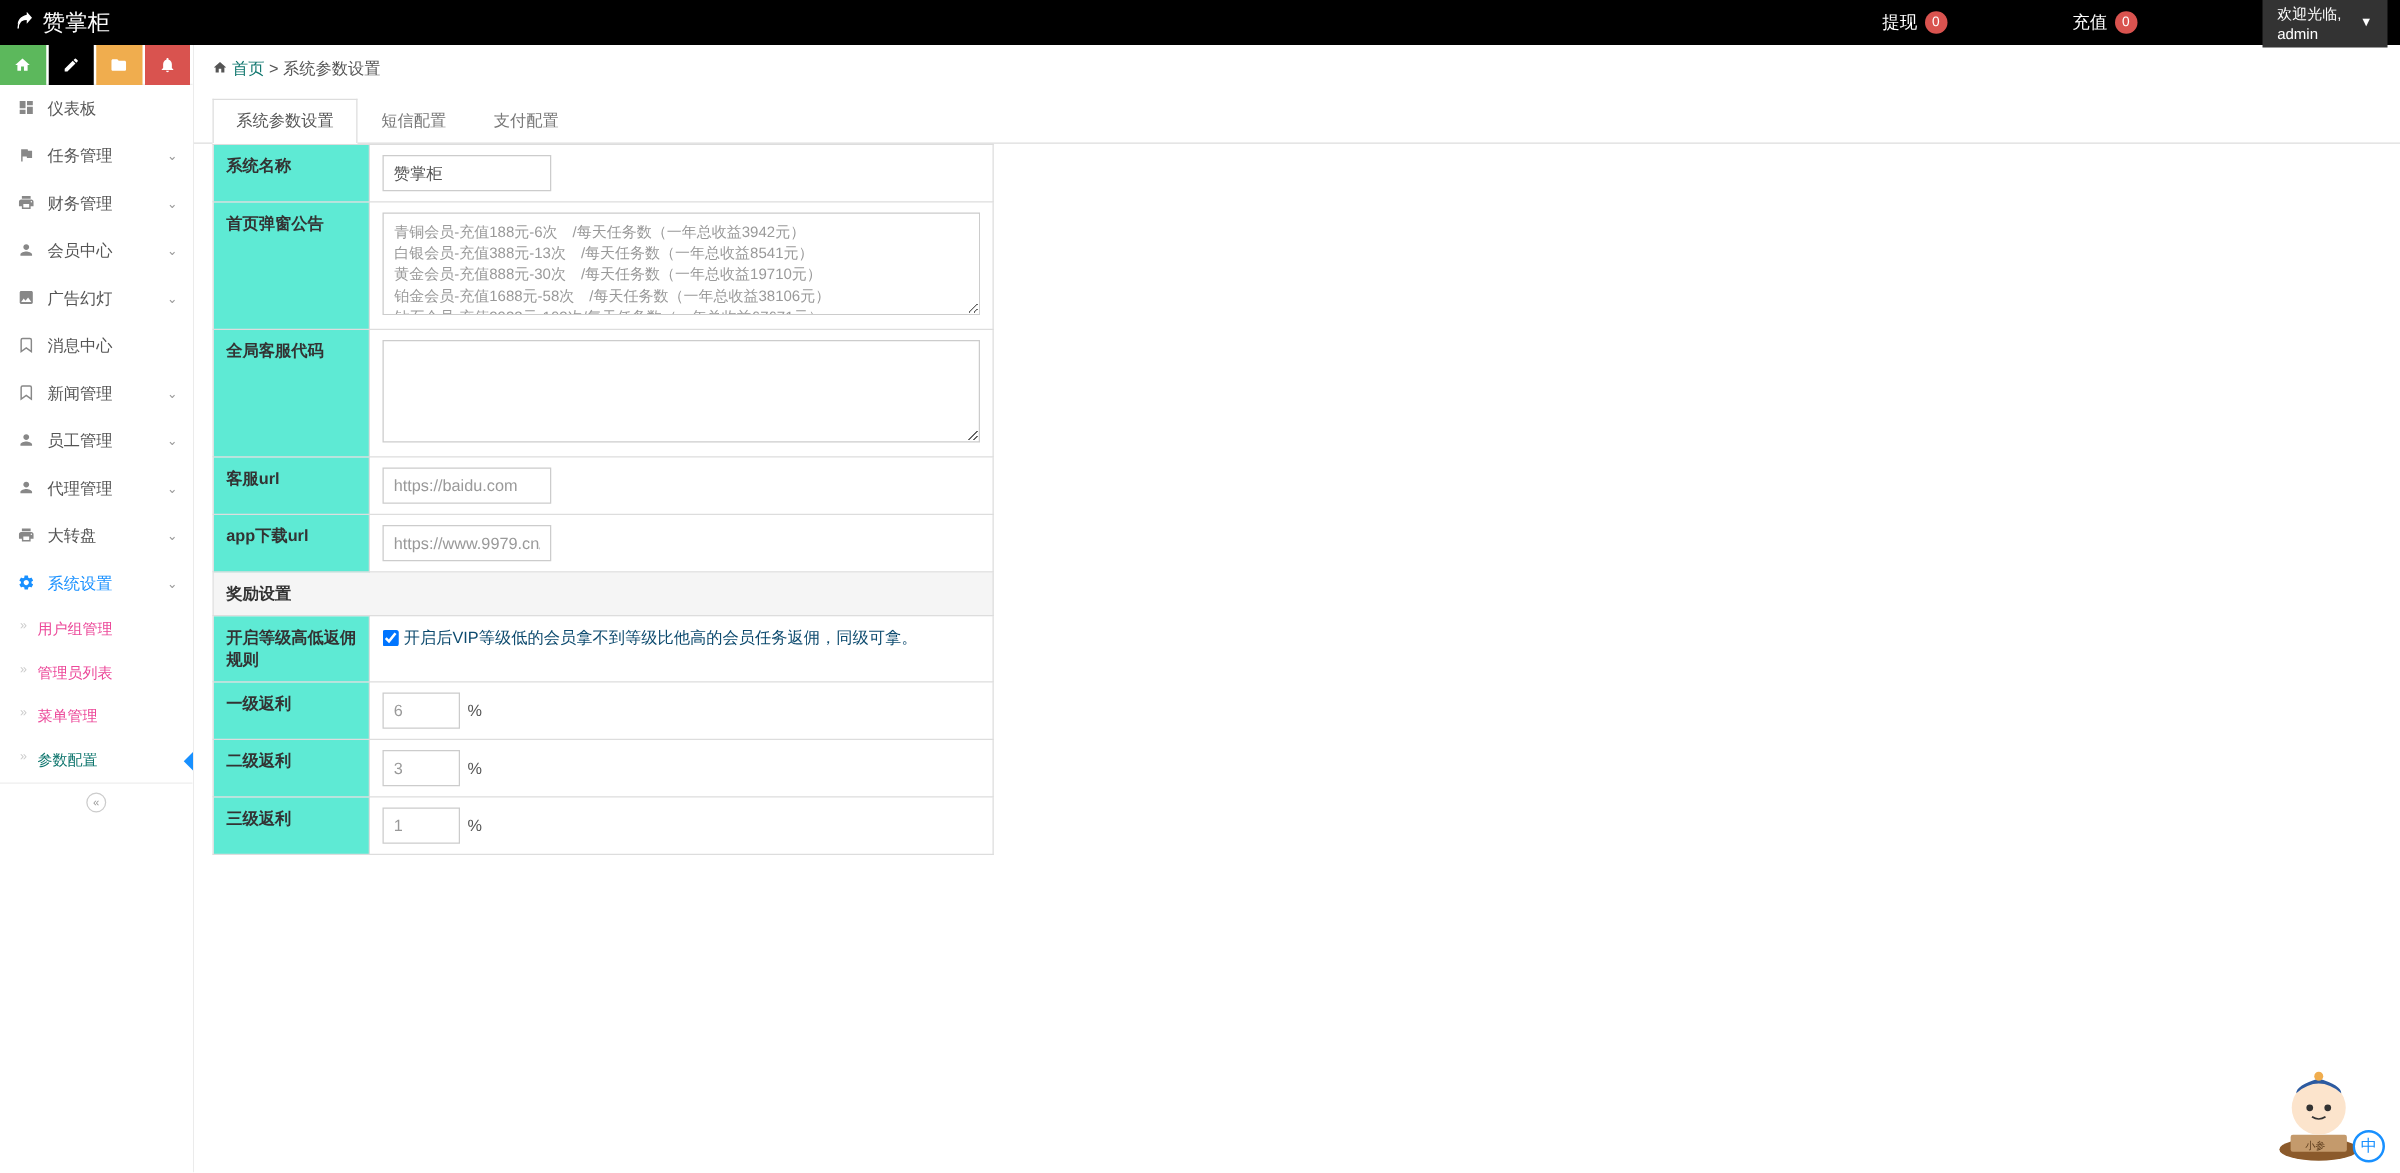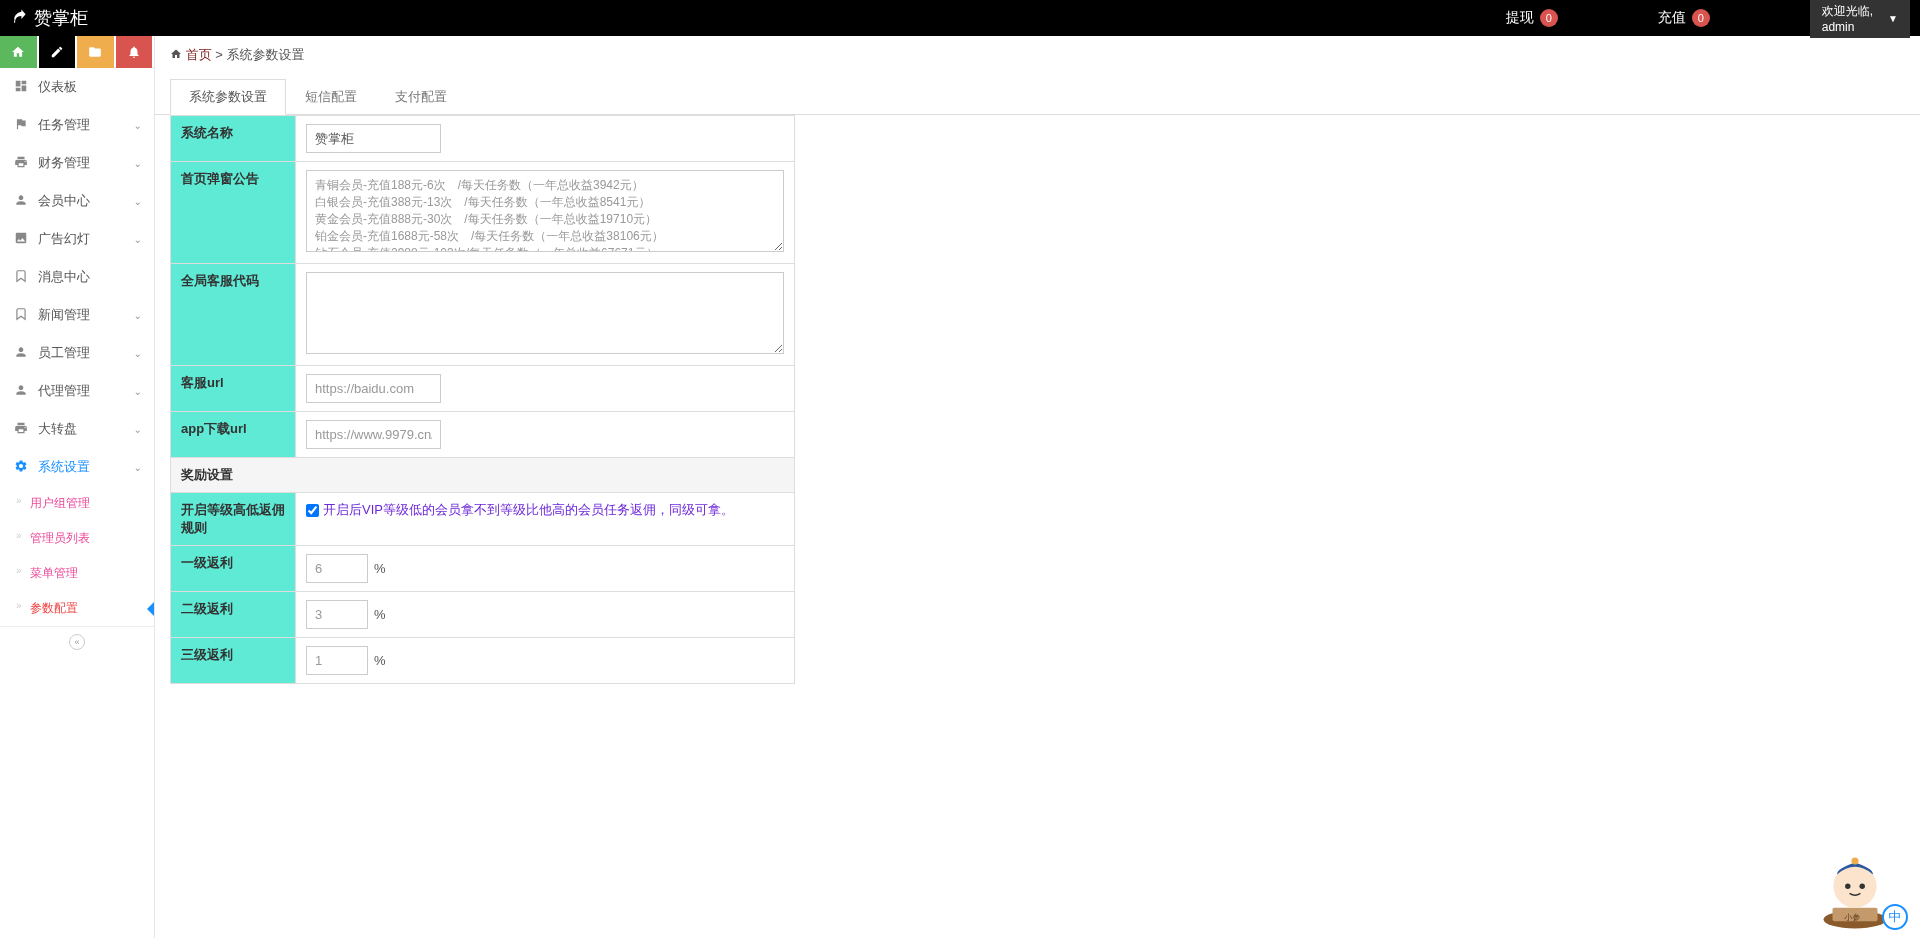--- a/index.html
+++ b/index.html
@@ -31,28 +31,28 @@
     
     .nav-item { display: flex; align-items: center; padding: 10px 12px; cursor: pointer; color: #555; border-bottom: 0px solid #f5f5f5; }
     .nav-icon { width: 18px; text-align: center; margin-right: 8px; font-size: 13px; color: #888; }
     .nav-label { flex: 1; }
     .nav-chevron { font-size: 10px; color: #999; }
     .nav-item.active { color: #1890ff; }
     .nav-item.active .nav-icon { color: #1890ff; }
     .sub-nav { }
     .sub-nav-item { padding: 9px 12px 9px 30px; cursor: pointer; color: #ec4899; font-size: 12px; position: relative; }
     .sub-nav-item::before { content: "»"; position: absolute; left: 16px; color: #ccc; font-size: 10px; }
-    .sub-nav-item.active { color: #ef4444; }
+    .sub-nav-item.active { color: #0f766e; }
     .sub-nav-item.active::after { content: ""; position: absolute; right: -1px; top: 50%; transform: translateY(-50%); width: 0; height: 0; border-top: 8px solid transparent; border-bottom: 8px solid transparent; border-right: 8px solid #1890ff; }
     .collapse-row { text-align: center; padding: 6px; border-top: 1px solid #eee; cursor: pointer; color: #999; }
     .collapse-circle { border: 1px solid #ccc; border-radius: 50%; width: 16px; height: 16px; display: inline-flex; align-items: center; justify-content: center; font-size: 9px; }
     
     
     .breadcrumb { padding: 10px 15px; color: #555; font-size: 13px; }
-    .breadcrumb a { color: #7f1d1d; text-decoration: none; }
+    .breadcrumb a { color: #0f766e; text-decoration: none; }
     
     
     .tabs { display: flex; border-bottom: 1px solid #ddd; padding: 0 15px; margin-top: 5px; }
     .tab { padding: 8px 18px; border: 1px solid transparent; border-bottom: none; cursor: pointer; color: #777; margin-bottom: -1px; }
     .tab.active { border-color: #ddd; border-bottom: 1px solid #fff; background: #fff; color: #555; }
     
     
     .form-area { padding: 0 15px; max-width: 655px; }
     .form-table { width: 100%; border-collapse: collapse; }
     .form-table td { border: 1px solid #ddd; padding: 8px 10px; vertical-align: top; }
@@ -60,21 +60,21 @@
     .form-table .header-row td { background: #f5f5f5; font-weight: bold; }
     .input-text { border: 1px solid #ccc; padding: 6px 8px; width: 135px; font-size: 13px; color: #555; }
     .input-text::placeholder { color: #999; }
     .textarea-field { border: 1px solid #ccc; padding: 6px 8px; width: 100%; height: 82px; font-size: 12px; color: #999; resize: vertical; font-family: inherit; }
     .textarea-field.focused { border-color: #f0ad4e; color: #333; }
     .input-small { border: 1px solid #ccc; padding: 6px 8px; width: 62px; font-size: 13px; color: #999; text-align: left; }
     .file-row { display: flex; gap: 0; }
     .file-input { border: 1px solid #ccc; padding: 6px 8px; flex: 1; max-width: 215px; }
     .browse-btn { background: #000; color: #fff; border: none; padding: 7px 14px; cursor: pointer; font-size: 13px; }
     .checkbox-row { display: flex; align-items: center; gap: 4px; }
-    .help-text { color: #6d28d9; font-size: 13px; }
+    .help-text { color: #0c4a6e; font-size: 13px; }
     .pct { margin-left: 6px; color: #555; }
     
     
     .mascot { position: fixed; bottom: 5px; right: 20px; width: 90px; height: 90px; }
     .mascot-circle { position: fixed; bottom: 8px; right: 12px; width: 26px; height: 26px; border: 2px solid #1890ff; border-radius: 50%; display: flex; align-items: center; justify-content: center; color: #1890ff; font-size: 13px; background: #fff; }
   </style>
 </head>
 <body>
 
 <div class="top-header">

